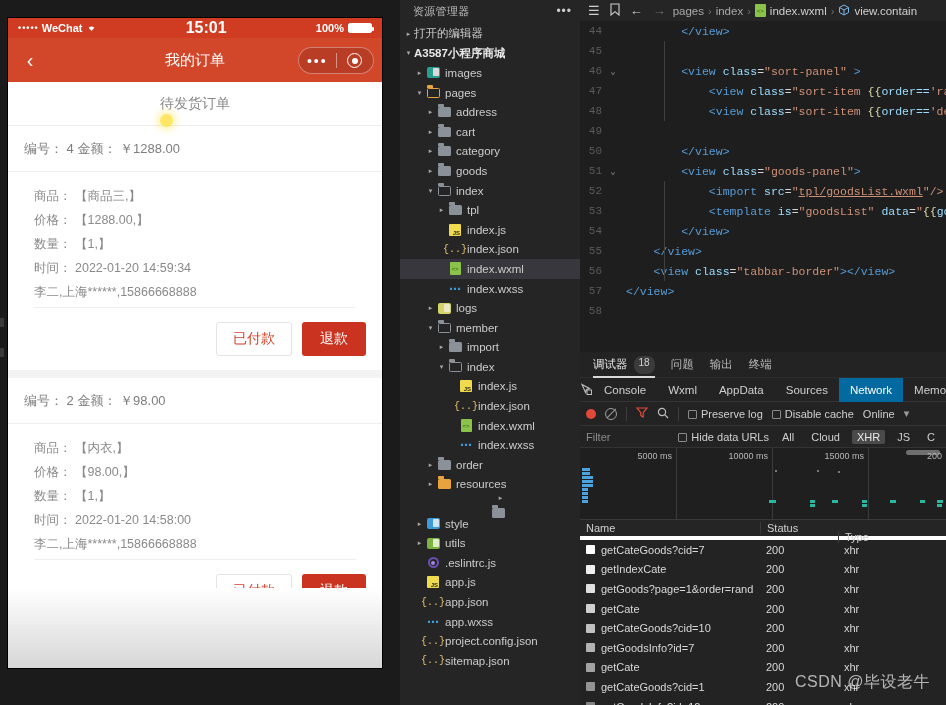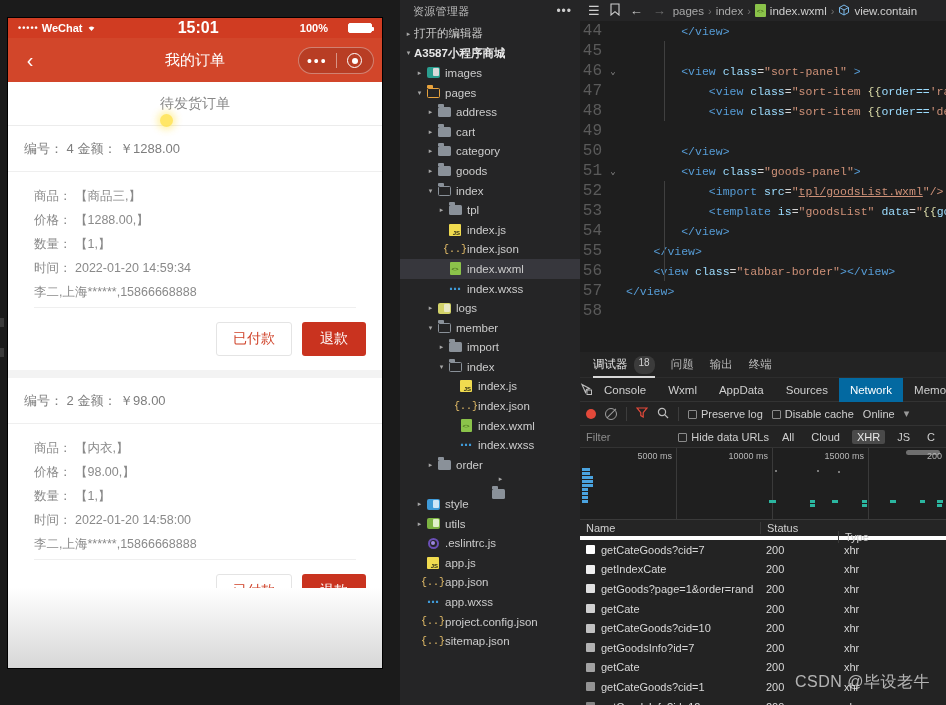--- a/index.html
+++ b/index.html
@@ -24,21 +24,21 @@
   .statusbar {
     height: 20px; background: #d03c22; color: #fff;
     display: flex; align-items: center; padding: 0 10px;
     font-size: 11px; font-weight: bold;
   }
   .sb-left { display: flex; align-items: center; gap: 3px; flex: 0 0 auto; }
   .sb-dots { letter-spacing: 1px; font-size: 9px; }
   .sb-carrier { font-size: 11px; }
   .sb-wifi { font-size: 10px; }
   .sb-center { flex: 1; text-align: center; font-size: 16px; }
-  .sb-right { display: flex; align-items: center; gap: 20px; flex: 0 0 auto; font-size: 11px; }
+  .sb-right { display: flex; align-items: center; gap: 4px; flex: 0 0 auto; font-size: 11px; }
   .battery {
     width: 24px; height: 10px; border: 1px solid #fff; border-radius: 2px;
     position: relative; background: #fff;
   }
   .battery::after {
     content: ""; position: absolute; right: -3px; top: 3px;
     width: 2px; height: 4px; background: #fff; border-radius: 0 1px 1px 0;
   }
 
   .navbar {
@@ -175,21 +175,21 @@
   .breadcrumb {
     height: 21px; background: #252526; display: flex; align-items: center;
     padding-left: 5px; font-size: 11.5px; color: #a9a9a9; white-space: nowrap;
     gap: 4px; overflow: hidden;
   }
   .bc-ico { color: #cfcfcf; font-size: 13px; padding: 0 3px; }
   .bc-sep { color: #6f6f6f; font-size: 11px; }
   .bc-cube { color: #7ab8e8; font-size: 11px; }
   .code-area { position: relative; height: 331px; overflow: hidden; font-family: "Liberation Mono","DejaVu Sans Mono", monospace; font-size: 11.5px; }
   .cline { display: flex; height: 20px; align-items: center; white-space: pre; }
-  .lnum { width: 26px; flex: 0 0 26px; text-align: right; color: #5a5a5a; font-size: 16px; padding-right: 4px; }
+  .lnum { width: 26px; flex: 0 0 26px; text-align: right; color: #5a5a5a; font-size: 11px; padding-right: 4px; }
   .fold { width: 14px; flex: 0 0 14px; text-align: center; color: #9a9a9a; font-size: 9px; }
   .ctext { padding-left: 6px; color: #d4d4d4; }
   .t-tag { color: #569cd6; }
   .t-attr { color: #9cdcfe; }
   .t-str { color: #ce9178; }
   .t-brace { color: #dcdcaa; }
   .t-op { color: #d4d4d4; }
   .t-link { color: #ce9178; text-decoration: underline; }
   .indent-guide { position: absolute; width: 1px; background: #404040; }
 
@@ -497,20 +497,27 @@
             <span class="wxssicon">⋯</span>
           </span>
           <span class="rowlabel">index.wxss</span>
         </div>
         <div class="row" style="padding-left: 25px;">
           <span class="tw">▸</span>
           <span class="ico">
             <span class="folder f-grey"></span>
           </span>
           <span class="rowlabel">order</span>
+        </div>
+        <div class="row" style="padding-left: 25px;">
+          <span class="tw">▸</span>
+          <span class="ico">
+            <span class="folder f-orange"></span>
+          </span>
+          <span class="rowlabel">resources</span>
         </div>
         <div class="row" style="padding-left: 25px; flex-direction: column;">
           <span class="tw">▸</span>
           <span class="ico">
             <span class="folder f-grey"></span>
           </span>
           <span class="rowlabel">search</span>
         </div>
         <div class="row" style="padding-left: 14px;">
           <span class="tw">▸</span>

